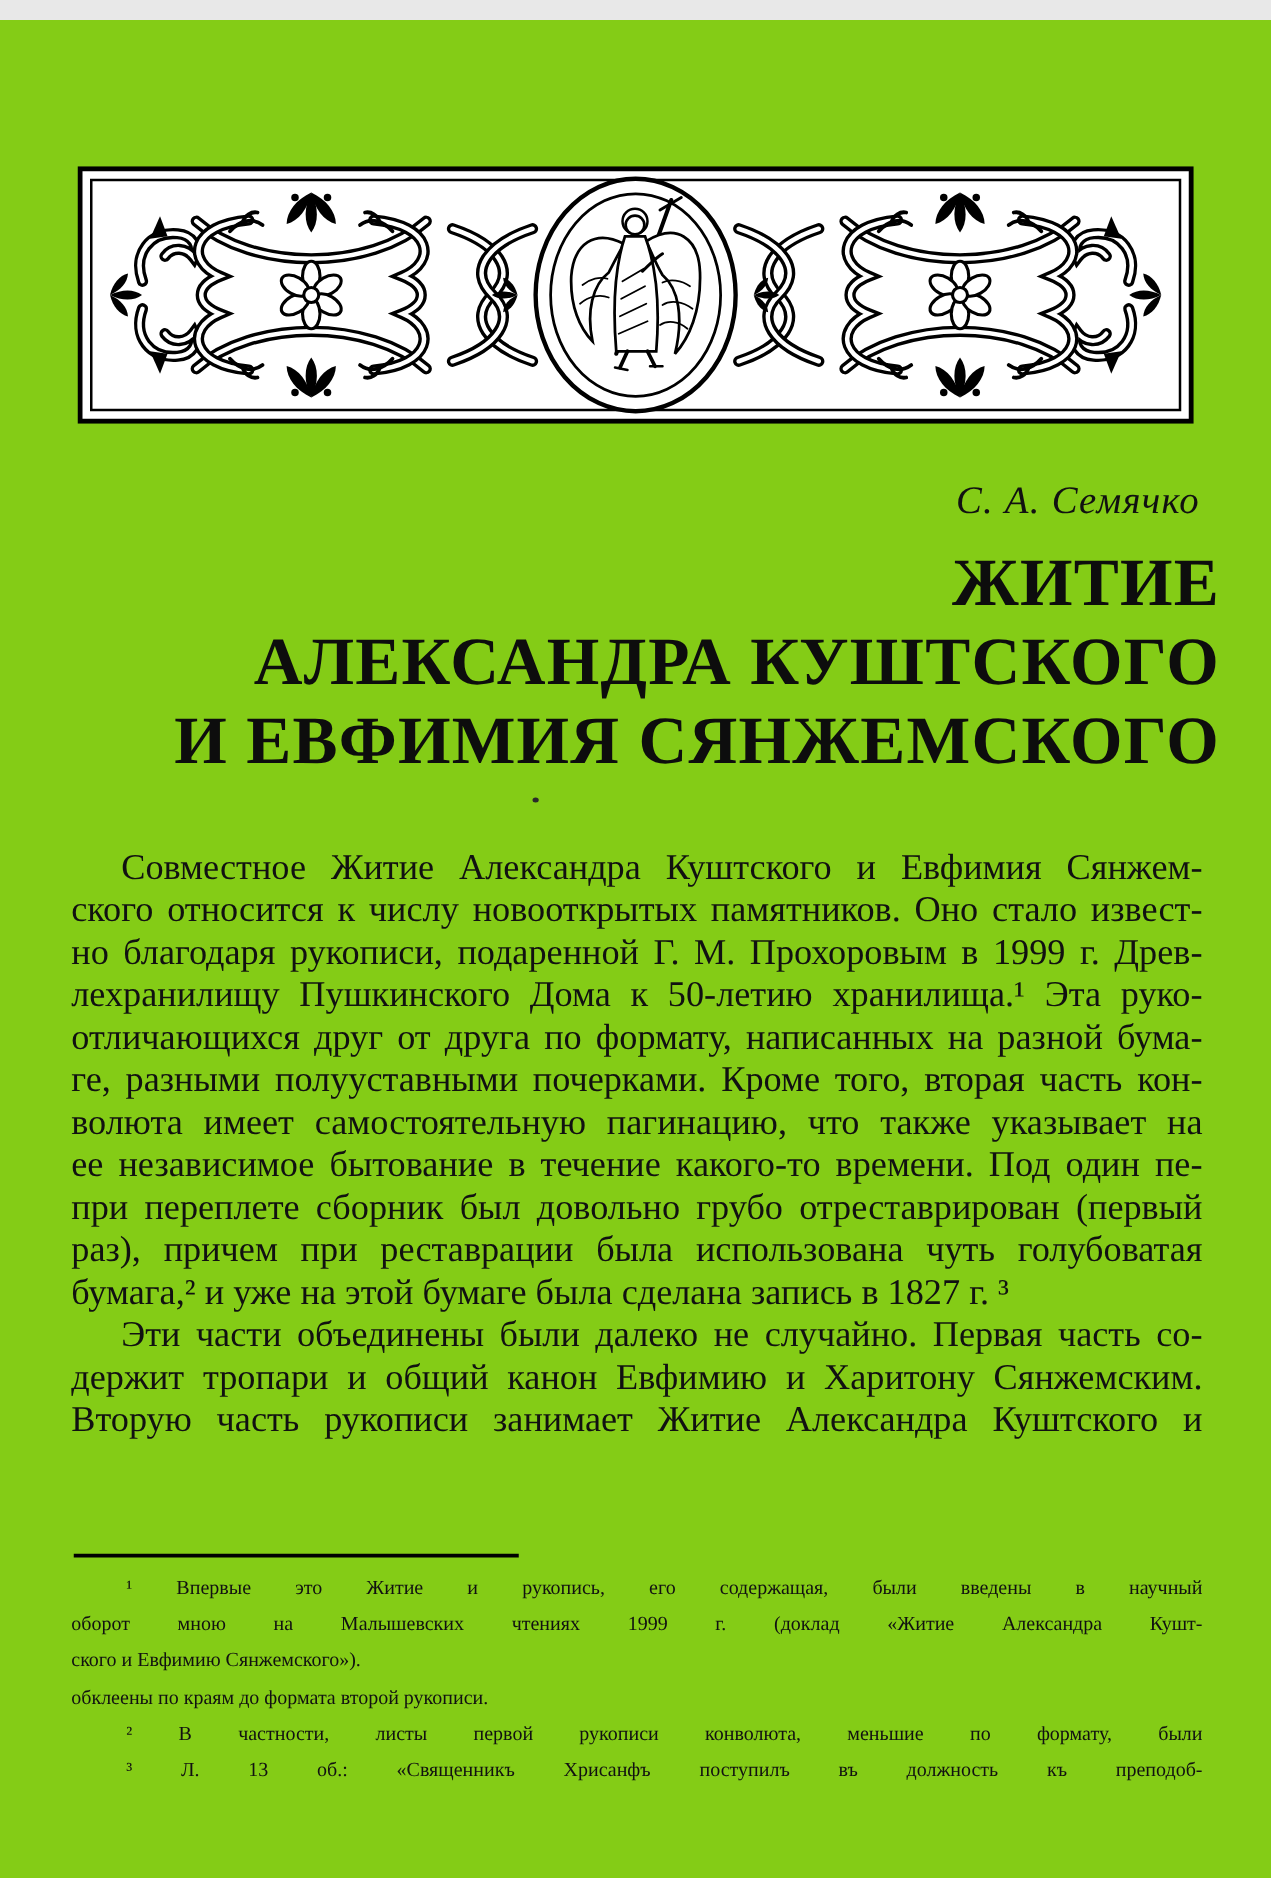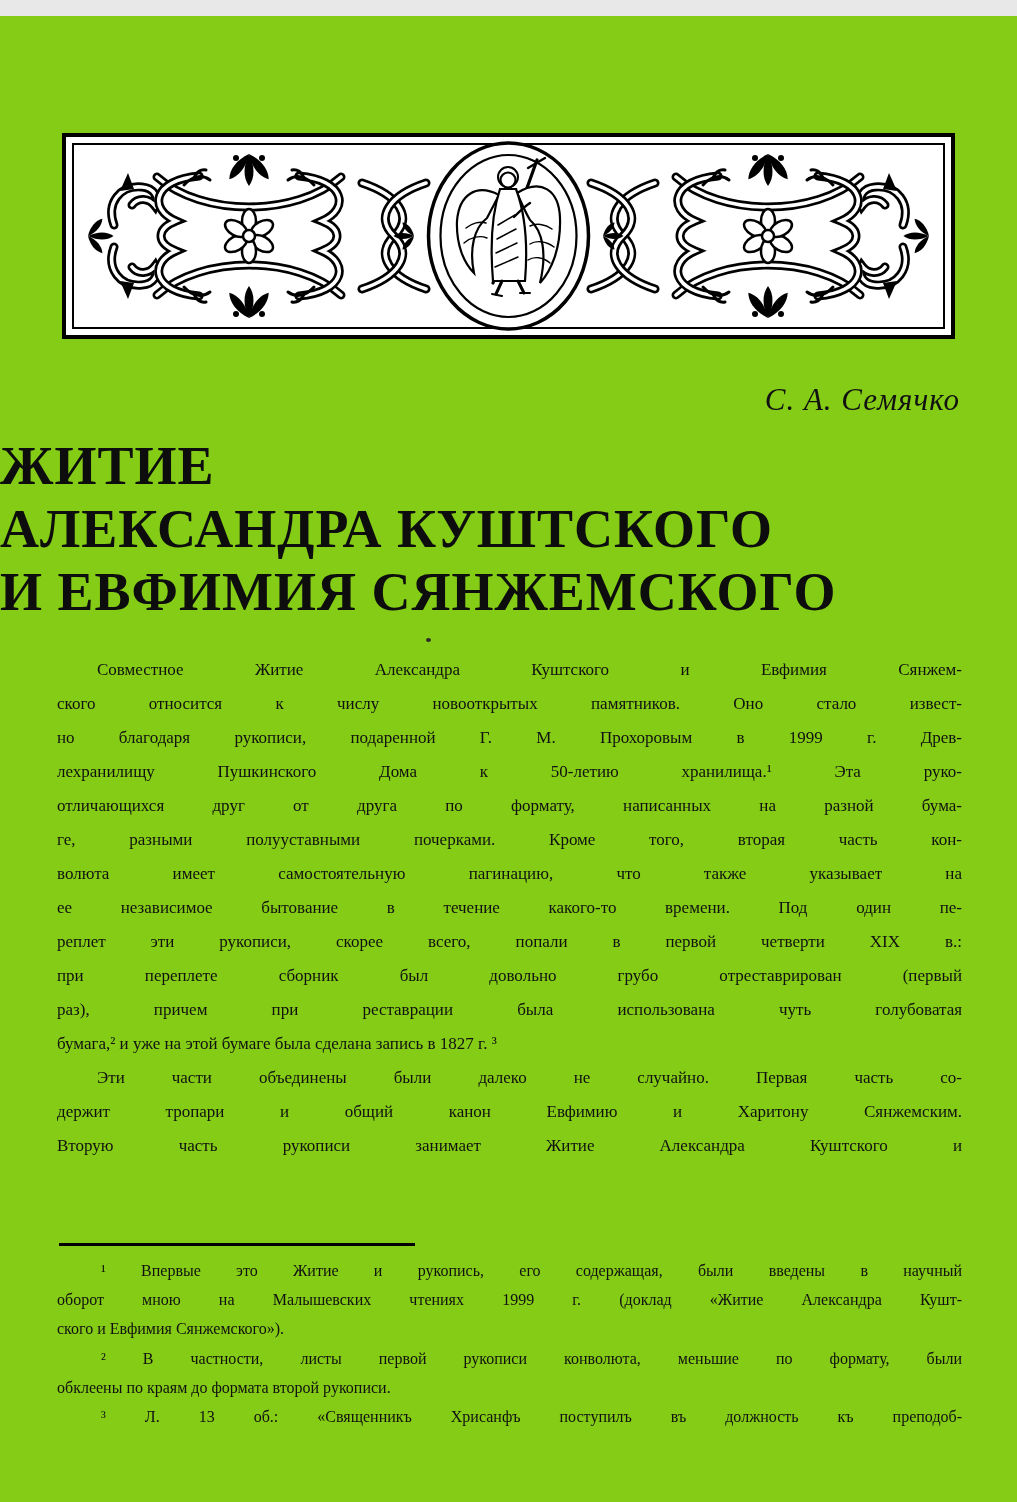--- a/index.html
+++ b/index.html
@@ -20,30 +20,30 @@
   .blk{fill:#000;stroke:none;}
   .wht{fill:#fff;stroke:#000;}
 
   .author{
     position:absolute;top:366px;right:57px;
     font-style:italic;font-size:31px;letter-spacing:1px;
     white-space:nowrap;
   }
   .title{
     position:absolute;left:0;top:419px;width:976px;
-    text-align:left;font-weight:bold;font-size:54px;line-height:63px;
+    text-align:right;font-weight:bold;font-size:54px;line-height:63px;
     letter-spacing:1px;color:#0d0d0d;
   }
   .artifact-dot{
     position:absolute;left:426px;top:622px;width:5px;height:4px;
     background:#2a2a2a;border-radius:50%;
   }
   .bodytext{
-    position:absolute;left:57px;top:637px;width:905px;
-    font-size:17px;line-height:34px;
+    position:absolute;left:57px;top:661px;width:905px;
+    font-size:29px;line-height:34px;
   }
   .bodytext .line{text-align:justify;text-align-last:justify;}
   .bodytext .line.indent{text-indent:40px;}
   .bodytext .line.lastline{text-align-last:left;}
   .fnrule{
     position:absolute;left:59px;top:1227px;width:356px;height:3px;background:#000;
   }
   .footnotes{
     position:absolute;left:57px;top:1240px;width:905px;
     font-size:16px;line-height:29.2px;
@@ -178,42 +178,41 @@
   <div class="bodytext">
       <div>
         <div class="line indent">Совместное Житие Александра Куштского и Евфимия Сянжем-</div>
         <div class="line">ского относится к числу новооткрытых памятников. Оно стало извест-</div>
         <div class="line">но благодаря рукописи, подаренной Г. М. Прохоровым в 1999 г. Древ-</div>
         <div class="line">лехранилищу Пушкинского Дома к 50-летию хранилища.¹ Эта руко-</div>
         <div class="line">отличающихся друг от друга по формату, написанных на разной бума-</div>
         <div class="line">ге, разными полууставными почерками. Кроме того, вторая часть кон-</div>
         <div class="line">волюта имеет самостоятельную пагинацию, что также указывает на</div>
         <div class="line">ее независимое бытование в течение какого-то времени. Под один пе-</div>
-        <div class="line">реплет эти рукописи, скорее всего, попали в первой четверти XIX в.:</div>
         <div class="line">при переплете сборник был довольно грубо отреставрирован (первый</div>
         <div class="line">раз), причем при реставрации была использована чуть голубоватая</div>
         <div class="line lastline">бумага,² и уже на этой бумаге была сделана запись в 1827 г. ³</div>
       </div>
       <div>
         <div class="line indent">Эти части объединены были далеко не случайно. Первая часть со-</div>
         <div class="line">держит тропари и общий канон Евфимию и Харитону Сянжемским.</div>
         <div class="line">Вторую часть рукописи занимает Житие Александра Куштского и</div>
       </div>
     </div>
 
   <div class="fnrule"></div>
 
   <div class="footnotes">
       <div>
         <div class="line indent">¹ Впервые это Житие и рукопись, его содержащая, были введены в научный</div>
         <div class="line">оборот мною на Малышевских чтениях 1999 г. (доклад «Житие Александра Кушт-</div>
-        <div class="line lastline">ского и Евфимия Сянжемского»).</div>
-      </div>
-      <div>
+        <div class="line lastline">ского и Евфимию Сянжемского»).</div>
+      </div>
+      <div>
+        <div class="line lastline">обклеены по краям до формата второй рукописи.</div>
         <div class="line indent">² В частности, листы первой рукописи конволюта, меньшие по формату, были</div>
-        <div class="line lastline">обклеены по краям до формата второй рукописи.</div>
       </div>
       <div>
         <div class="line indent">³ Л. 13 об.: «Священникъ Хрисанфъ поступилъ въ должность къ преподоб-</div>
       </div>
     </div>
 
 </div>
 
 </body></html>

